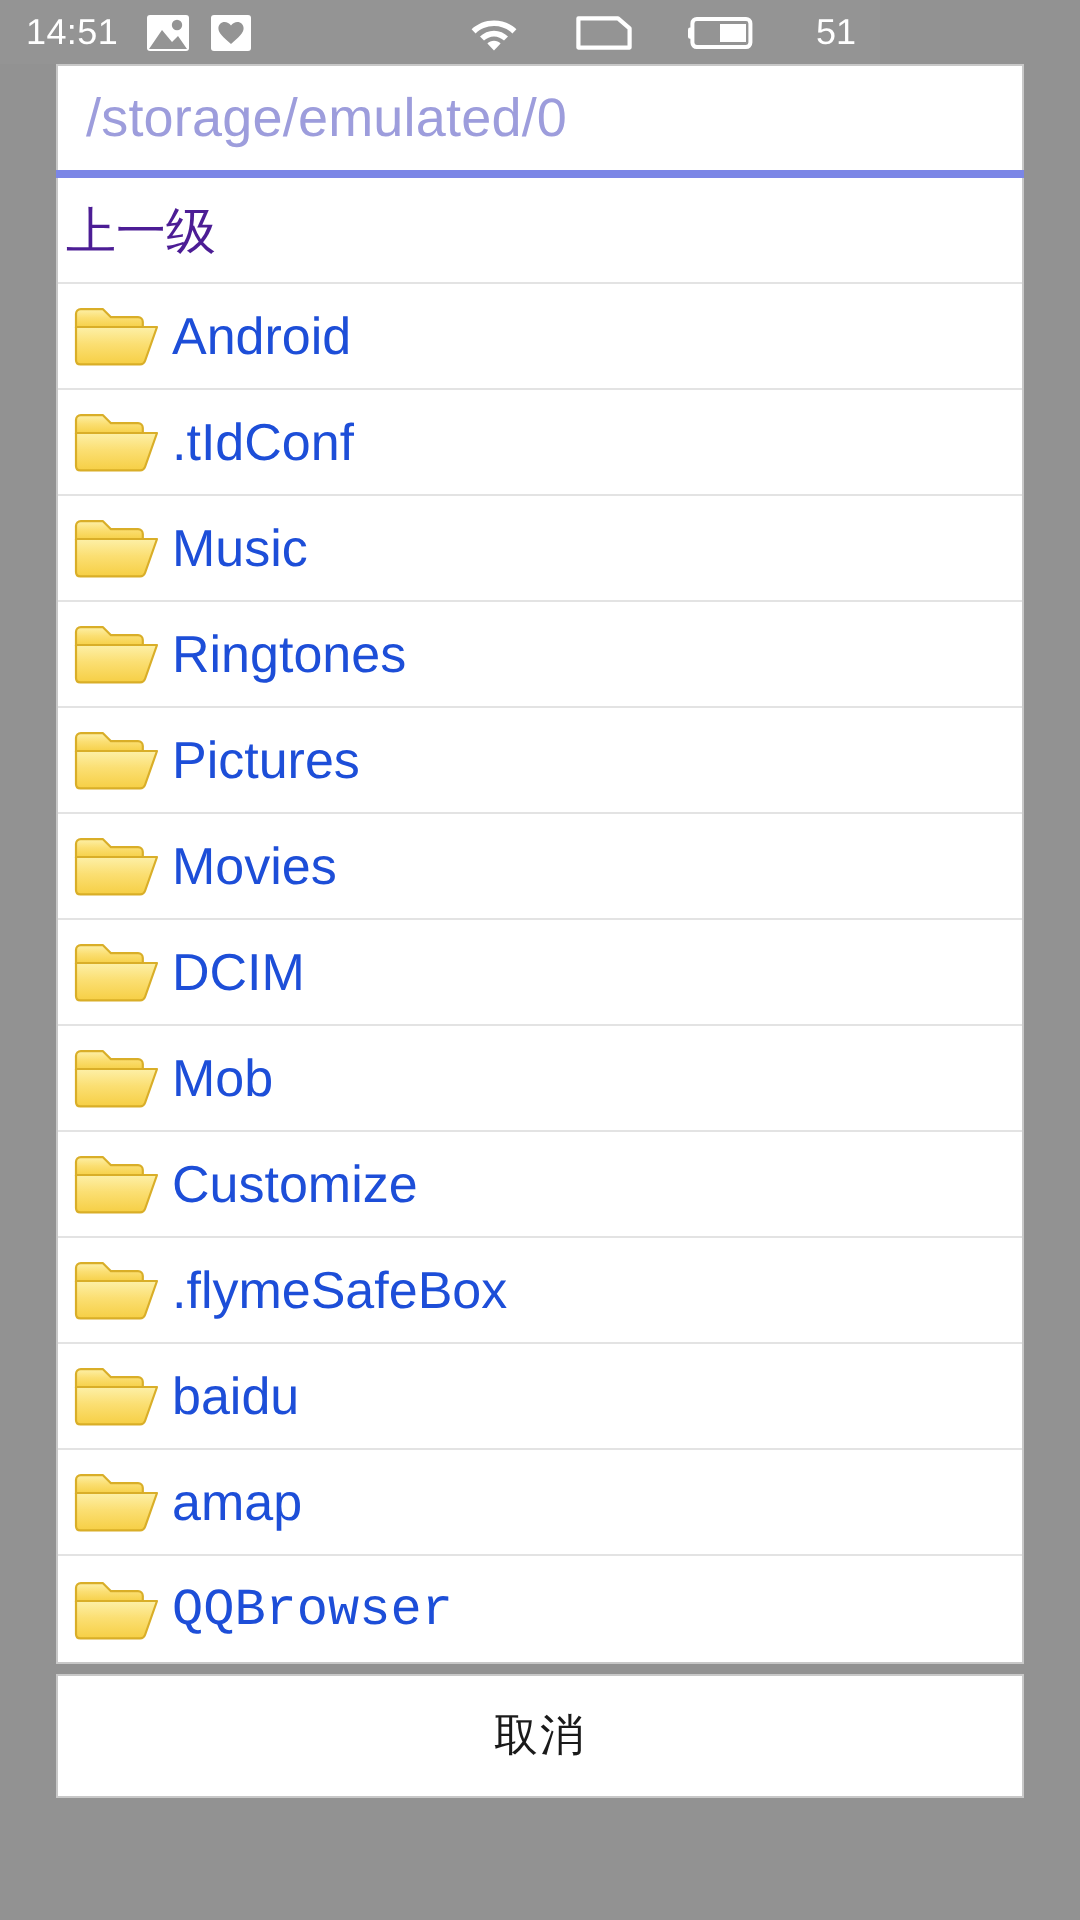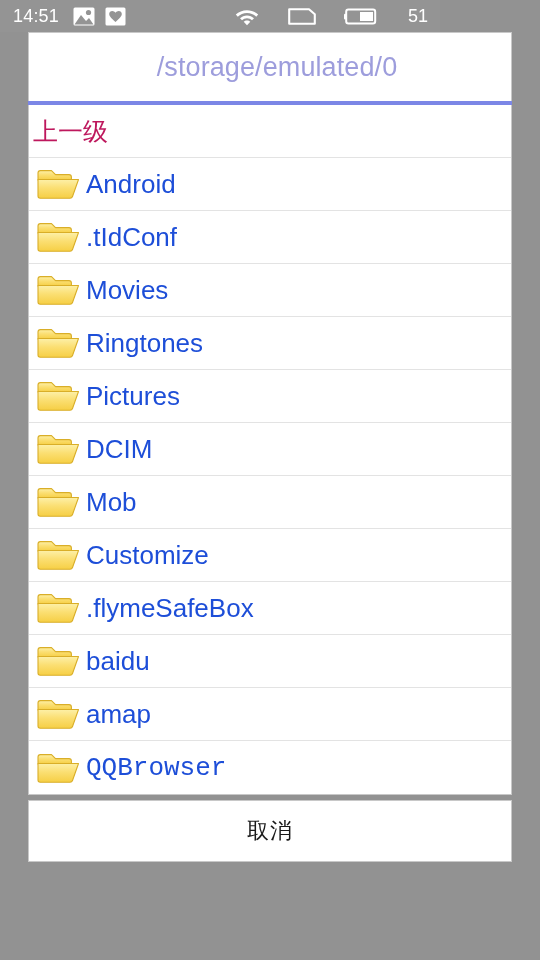--- a/index.html
+++ b/index.html
@@ -70,26 +70,25 @@
     border: 1px solid #c8c8c8;
     box-sizing: border-box;
   }
 
   
   .path-wrap {
     border-bottom: none;
     padding: 0;
   }
   .path-field {
-    height: 68px;
+    height: 52px;
     display: flex;
     align-items: center;
     padding-left: 14px;
     box-sizing: border-box;
-    justify-content: center;
   }
   .path-text {
     font-size: 27px;
     color: #9d9ddc;
     letter-spacing: 0.1px;
     white-space: nowrap;
   }
   .path-underline {
     height: 4px;
     background: #7b86e6;
@@ -111,21 +110,21 @@
     border-bottom: 1px solid #e3e3e3;
     box-sizing: border-box;
     padding-left: 7px;
     background: #ffffff;
   }
   .row:last-child { border-bottom: none; font-family: Liberation Mono, monospace; }
   .row-up {
     padding-left: 4px;
   }
   .row-up .row-label {
-    color: #be185d;
+    color: #4c1d95;
     font-size: 25px;
     padding-left: 0;
   }
   .folder-icon {
     width: 44px;
     height: 34px;
     flex: 0 0 44px;
     margin-right: 6px;
   }
   .row-label {
@@ -244,43 +243,52 @@
     </div>
 
 
     <div class="row">
       <span class="folder-icon">
         <svg width="44" height="34" viewBox="0 0 44 34">
           <path d="M2 6 C2 4.6 3 3.6 4.4 3.6 H15.5 L19.5 7.6 H33 C34.4 7.6 35.4 8.6 35.4 10 V13 H2 Z" fill="url(#fg)" stroke="#d9ae28" stroke-width="1.1" stroke-linejoin="round"></path>
           <path d="M2 12.5 H35.5 L42.5 12.5 L36.5 29.5 C36.1 30.6 35.2 31.2 34.1 31.2 H4.2 C2.9 31.2 2 30.3 2 29 Z" fill="url(#fg)" stroke="#d9ae28" stroke-width="1.1" stroke-linejoin="round"></path>
         </svg>
       </span>
+      <span class="row-label">Music</span>
+    </div>
+
+    <div class="row">
+      <span class="folder-icon">
+        <svg width="44" height="34" viewBox="0 0 44 34">
+          <path d="M2 6 C2 4.6 3 3.6 4.4 3.6 H15.5 L19.5 7.6 H33 C34.4 7.6 35.4 8.6 35.4 10 V13 H2 Z" fill="url(#fg)" stroke="#d9ae28" stroke-width="1.1" stroke-linejoin="round"></path>
+          <path d="M2 12.5 H35.5 L42.5 12.5 L36.5 29.5 C36.1 30.6 35.2 31.2 34.1 31.2 H4.2 C2.9 31.2 2 30.3 2 29 Z" fill="url(#fg)" stroke="#d9ae28" stroke-width="1.1" stroke-linejoin="round"></path>
+        </svg>
+      </span>
+      <span class="row-label">Ringtones</span>
+    </div>
+
+    <div class="row">
+      <span class="folder-icon">
+        <svg width="44" height="34" viewBox="0 0 44 34">
+          <path d="M2 6 C2 4.6 3 3.6 4.4 3.6 H15.5 L19.5 7.6 H33 C34.4 7.6 35.4 8.6 35.4 10 V13 H2 Z" fill="url(#fg)" stroke="#d9ae28" stroke-width="1.1" stroke-linejoin="round"></path>
+          <path d="M2 12.5 H35.5 L42.5 12.5 L36.5 29.5 C36.1 30.6 35.2 31.2 34.1 31.2 H4.2 C2.9 31.2 2 30.3 2 29 Z" fill="url(#fg)" stroke="#d9ae28" stroke-width="1.1" stroke-linejoin="round"></path>
+        </svg>
+      </span>
+      <span class="row-label">Pictures</span>
+    </div>
+
+    <div class="row">
+      <span class="folder-icon">
+        <svg width="44" height="34" viewBox="0 0 44 34">
+          <path d="M2 6 C2 4.6 3 3.6 4.4 3.6 H15.5 L19.5 7.6 H33 C34.4 7.6 35.4 8.6 35.4 10 V13 H2 Z" fill="url(#fg)" stroke="#d9ae28" stroke-width="1.1" stroke-linejoin="round"></path>
+          <path d="M2 12.5 H35.5 L42.5 12.5 L36.5 29.5 C36.1 30.6 35.2 31.2 34.1 31.2 H4.2 C2.9 31.2 2 30.3 2 29 Z" fill="url(#fg)" stroke="#d9ae28" stroke-width="1.1" stroke-linejoin="round"></path>
+        </svg>
+      </span>
       <span class="row-label">Movies</span>
     </div>
-
-    <div class="row">
-      <span class="folder-icon">
-        <svg width="44" height="34" viewBox="0 0 44 34">
-          <path d="M2 6 C2 4.6 3 3.6 4.4 3.6 H15.5 L19.5 7.6 H33 C34.4 7.6 35.4 8.6 35.4 10 V13 H2 Z" fill="url(#fg)" stroke="#d9ae28" stroke-width="1.1" stroke-linejoin="round"></path>
-          <path d="M2 12.5 H35.5 L42.5 12.5 L36.5 29.5 C36.1 30.6 35.2 31.2 34.1 31.2 H4.2 C2.9 31.2 2 30.3 2 29 Z" fill="url(#fg)" stroke="#d9ae28" stroke-width="1.1" stroke-linejoin="round"></path>
-        </svg>
-      </span>
-      <span class="row-label">Ringtones</span>
-    </div>
-
-    <div class="row">
-      <span class="folder-icon">
-        <svg width="44" height="34" viewBox="0 0 44 34">
-          <path d="M2 6 C2 4.6 3 3.6 4.4 3.6 H15.5 L19.5 7.6 H33 C34.4 7.6 35.4 8.6 35.4 10 V13 H2 Z" fill="url(#fg)" stroke="#d9ae28" stroke-width="1.1" stroke-linejoin="round"></path>
-          <path d="M2 12.5 H35.5 L42.5 12.5 L36.5 29.5 C36.1 30.6 35.2 31.2 34.1 31.2 H4.2 C2.9 31.2 2 30.3 2 29 Z" fill="url(#fg)" stroke="#d9ae28" stroke-width="1.1" stroke-linejoin="round"></path>
-        </svg>
-      </span>
-      <span class="row-label">Pictures</span>
-    </div>
-
 
     <div class="row">
       <span class="folder-icon">
         <svg width="44" height="34" viewBox="0 0 44 34">
           <path d="M2 6 C2 4.6 3 3.6 4.4 3.6 H15.5 L19.5 7.6 H33 C34.4 7.6 35.4 8.6 35.4 10 V13 H2 Z" fill="url(#fg)" stroke="#d9ae28" stroke-width="1.1" stroke-linejoin="round"></path>
           <path d="M2 12.5 H35.5 L42.5 12.5 L36.5 29.5 C36.1 30.6 35.2 31.2 34.1 31.2 H4.2 C2.9 31.2 2 30.3 2 29 Z" fill="url(#fg)" stroke="#d9ae28" stroke-width="1.1" stroke-linejoin="round"></path>
         </svg>
       </span>
       <span class="row-label">DCIM</span>
     </div>

